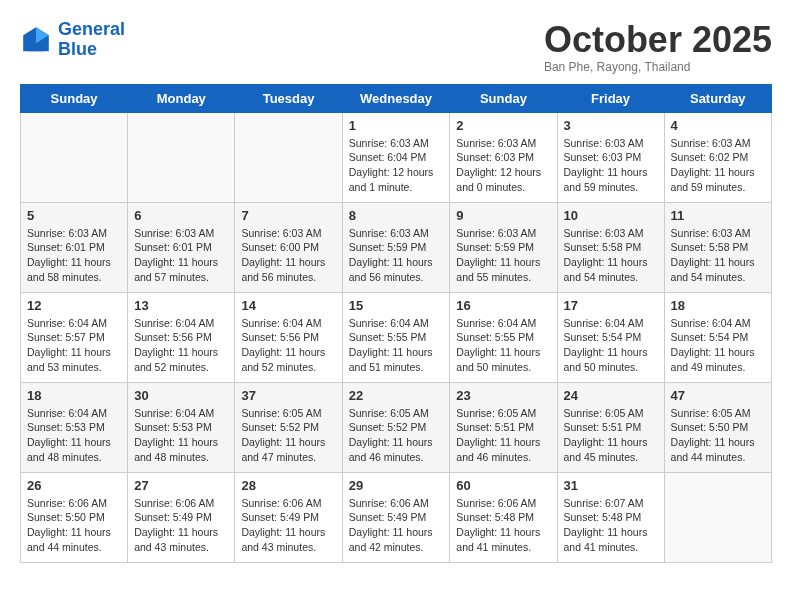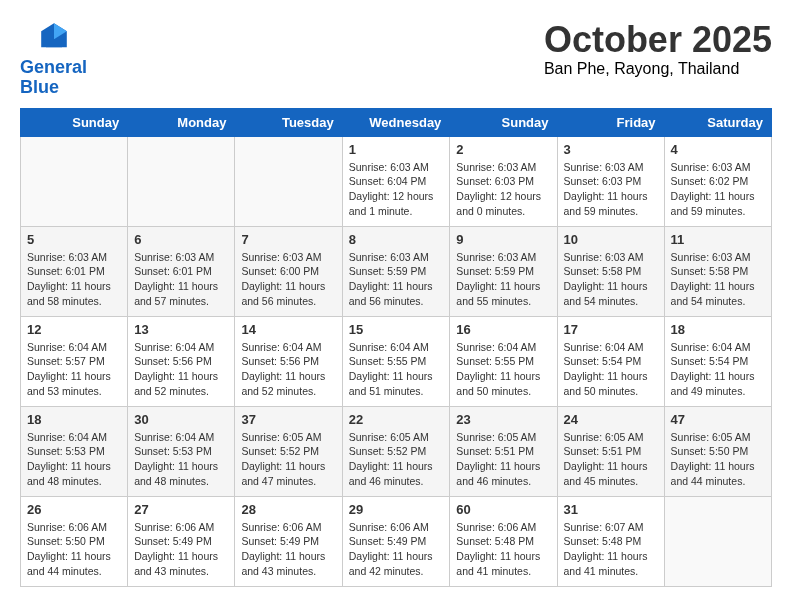--- a/index.html
+++ b/index.html
@@ -13,21 +13,20 @@
     .header {
       display: flex;
       justify-content: space-between;
       align-items: flex-start;
       margin-bottom: 10px;
     }
     .logo {
       display: flex;
       align-items: center;
       gap: 6px;
-      flex-direction: column;
     }
     .logo-text {
       font-size: 18px;
       font-weight: bold;
       color: #333;
       line-height: 1.1;
     }
     .logo-text span {
       color: #1565c0;
     }
@@ -38,32 +37,32 @@
     .title-block {
       text-align: left;
     }
     .month-title {
       font-size: 36px;
       font-weight: bold;
       color: #333;
       line-height: 1.1;
     }
     .subtitle {
-      font-size: 16px;
-      color: #000000;
+      font-size: 12px;
+      color: #737373;
     }
     .calendar {
       width: 100%;
       border-collapse: collapse;
       border: 1px solid #ccc;
     }
     .calendar th {
       background-color: #1565c0;
       color: #fff;
-      text-align: right;
+      text-align: center;
       padding: 6px 8px;
       font-size: 13px;
       border: 1px solid #1565c0;
     }
     .calendar td {
       border: 1px solid #ccc;
       vertical-align: top;
       padding: 5px 6px;
       width: 108px;
       height: 90px;

